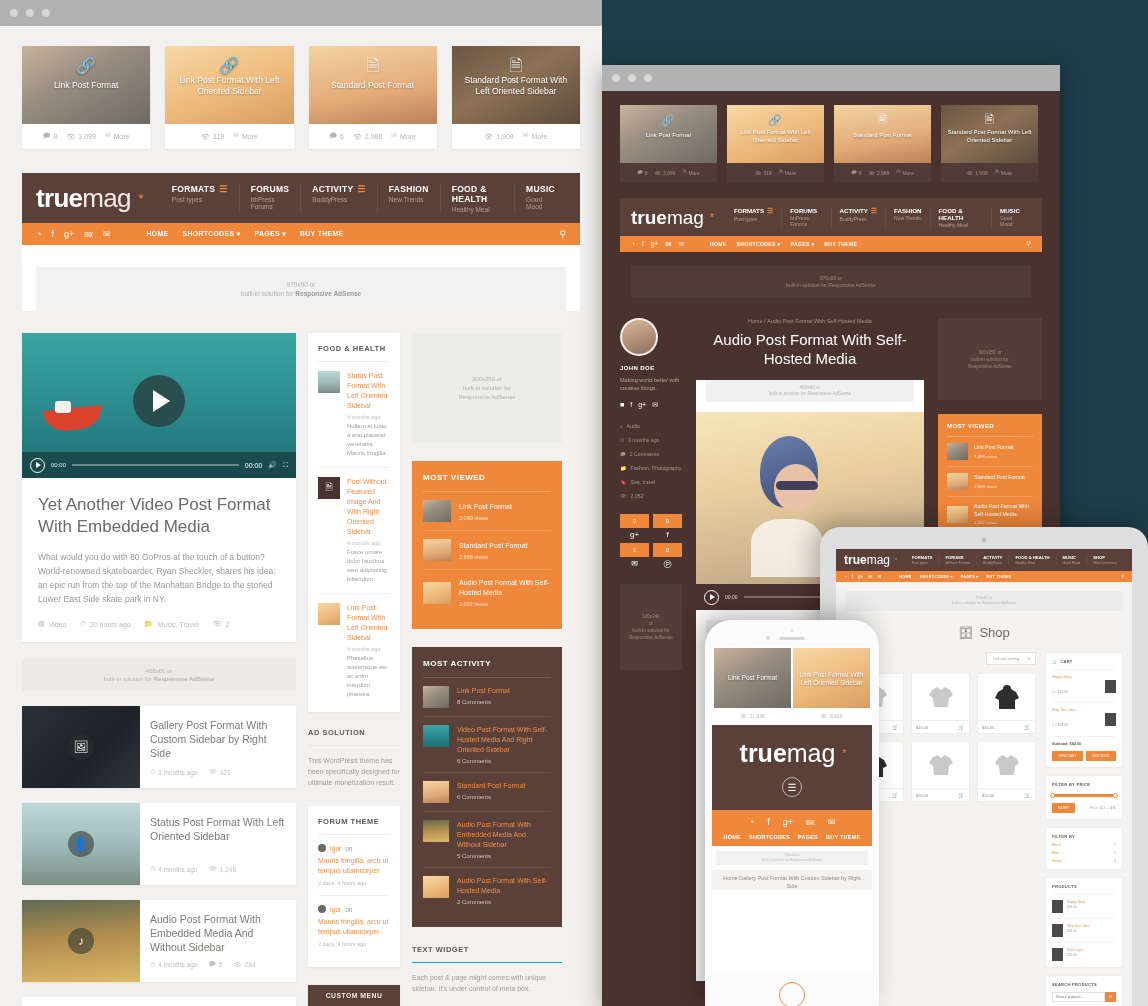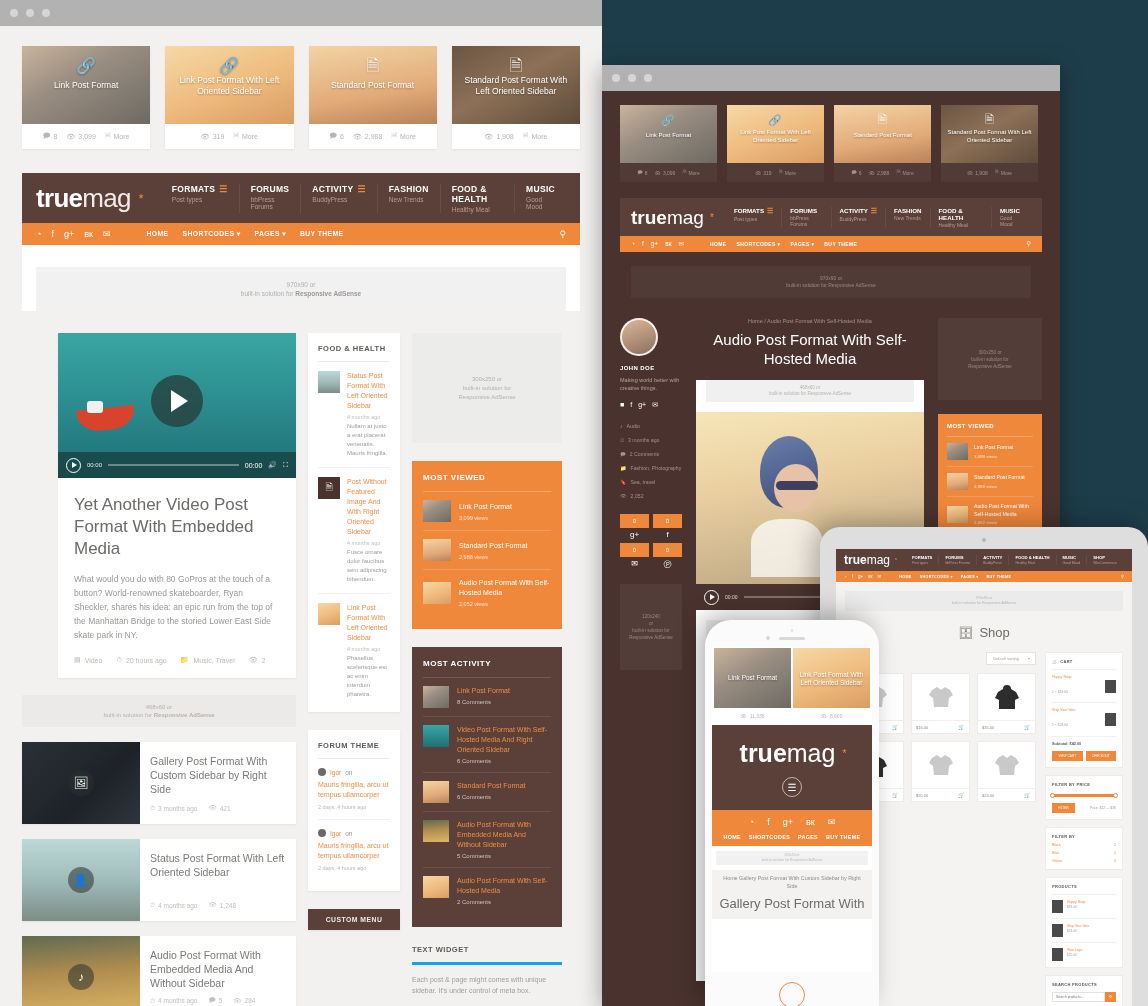--- a/index.html
+++ b/index.html
@@ -97,21 +97,21 @@
     text-align:center; font-size:6.5px; color:#b3b0ad; line-height:9px;
   }
   .adbox b{ color:#9b9895; }
 
   
   .body-cols{ display:flex; gap:12px; margin-top:22px; }
   .col-main{ width:274px; }
   .col-mid{ width:92px; }
   .col-side{ width:150px; }
 
-  .post-card{ background:#fff; box-shadow:0 1px 2px rgba(0,0,0,.06);margin-left:36px; }
+  .post-card{ background:#fff; box-shadow:0 1px 2px rgba(0,0,0,.06); }
   .video-wrap{ position:relative; height:145px; overflow:hidden; }
   .play-big{
     position:absolute; left:50%; top:47%; transform:translate(-50%,-50%);
     width:52px;height:52px;border-radius:50%;background:rgba(38,62,60,.78);
     display:flex;align-items:center;justify-content:center;
   }
   .play-big .tri{
     width:0;height:0;border-left:17px solid #fff;
     border-top:11px solid transparent;border-bottom:11px solid transparent;
     margin-left:5px;
@@ -200,21 +200,21 @@
   .mc .h{ font-size:8px;font-weight:700;color:#fff;letter-spacing:.5px;
     padding-bottom:9px;border-bottom:1px solid rgba(255,255,255,.14);}
   .mc .it{ display:flex;gap:8px;padding:8px 0;border-bottom:1px solid rgba(255,255,255,.10);}
   .mc .it:last-child{border-bottom:none;}
   .mc .it .th{width:26px;height:22px;flex:0 0 auto;}
   .mc .it .t{font-size:7px;line-height:10px;color:#ef8e47;}
   .mc .it .c{font-size:6px;color:#cfc4bf;margin-top:3px;}
 
   .tw{ margin-top:18px; }
   .tw .h{ font-size:7.5px;font-weight:700;color:#5d5a57;letter-spacing:.5px;
-    padding-bottom:8px;border-bottom:3px solid #0ea5e9;}
+    padding-bottom:8px;border-bottom:1px solid #0ea5e9;}
   .tw p{ font-size:7px;line-height:11px;color:#a09d9a;margin-top:9px; }
 
   
   .win-dark{
     position:absolute; left:602px; top:65px; width:458px; height:941px;
     background:#4a332e; display:flex; flex-direction:column; overflow:hidden;
     box-shadow:0 4px 22px rgba(0,0,0,.35);
   }
   .win-dark .vp{ flex:1; overflow:hidden; padding:14px 18px 0 18px; }
   .d-cards{ display:flex; gap:10px; }
@@ -632,20 +632,24 @@
     <div class="w-thumb ph2" style=""></div>
     <div class="w-txt">
       <a href="#">Link Post Format With Left Oriented Sidebar</a>
       <div class="w-time">4 months ago</div>
       <div class="w-ex">Phasellus scelerisque est ac enim interdum pharetra.</div>
     </div>
   </div>
             </div>
         </div>
 
+        <div class="mid-block">
+          <div class="h">AD SOLUTION</div>
+          <p>This WordPress theme has been specifically designed for ultimate monetization result.</p>
+        </div>
 
         <div class="forum">
           <div class="w-head">FORUM THEME</div>
           <div id="forumItems">
   <div class="f-item">
     <div class="f-who">
       <span class="av"></span>
       <b>Igor</b>
       <span>on</span>
     </div>
@@ -1297,16 +1301,15 @@
           <a href="#">BUY THEME</a>
         </div>
     </div>
     <div class="p-ad">
       <div>
         <div>320x50 or</div>
         <div>built-in solution for Responsive AdSense</div>
       </div>
     </div>
     <div class="p-crumb">Home Gallery Post Format With Custom Sidebar by Right Side</div>
-    <div class="p-title">Gallery Post Format With</div>
   </div>
   <div class="p-home"></div>
 </div>
 
 </body></html>

